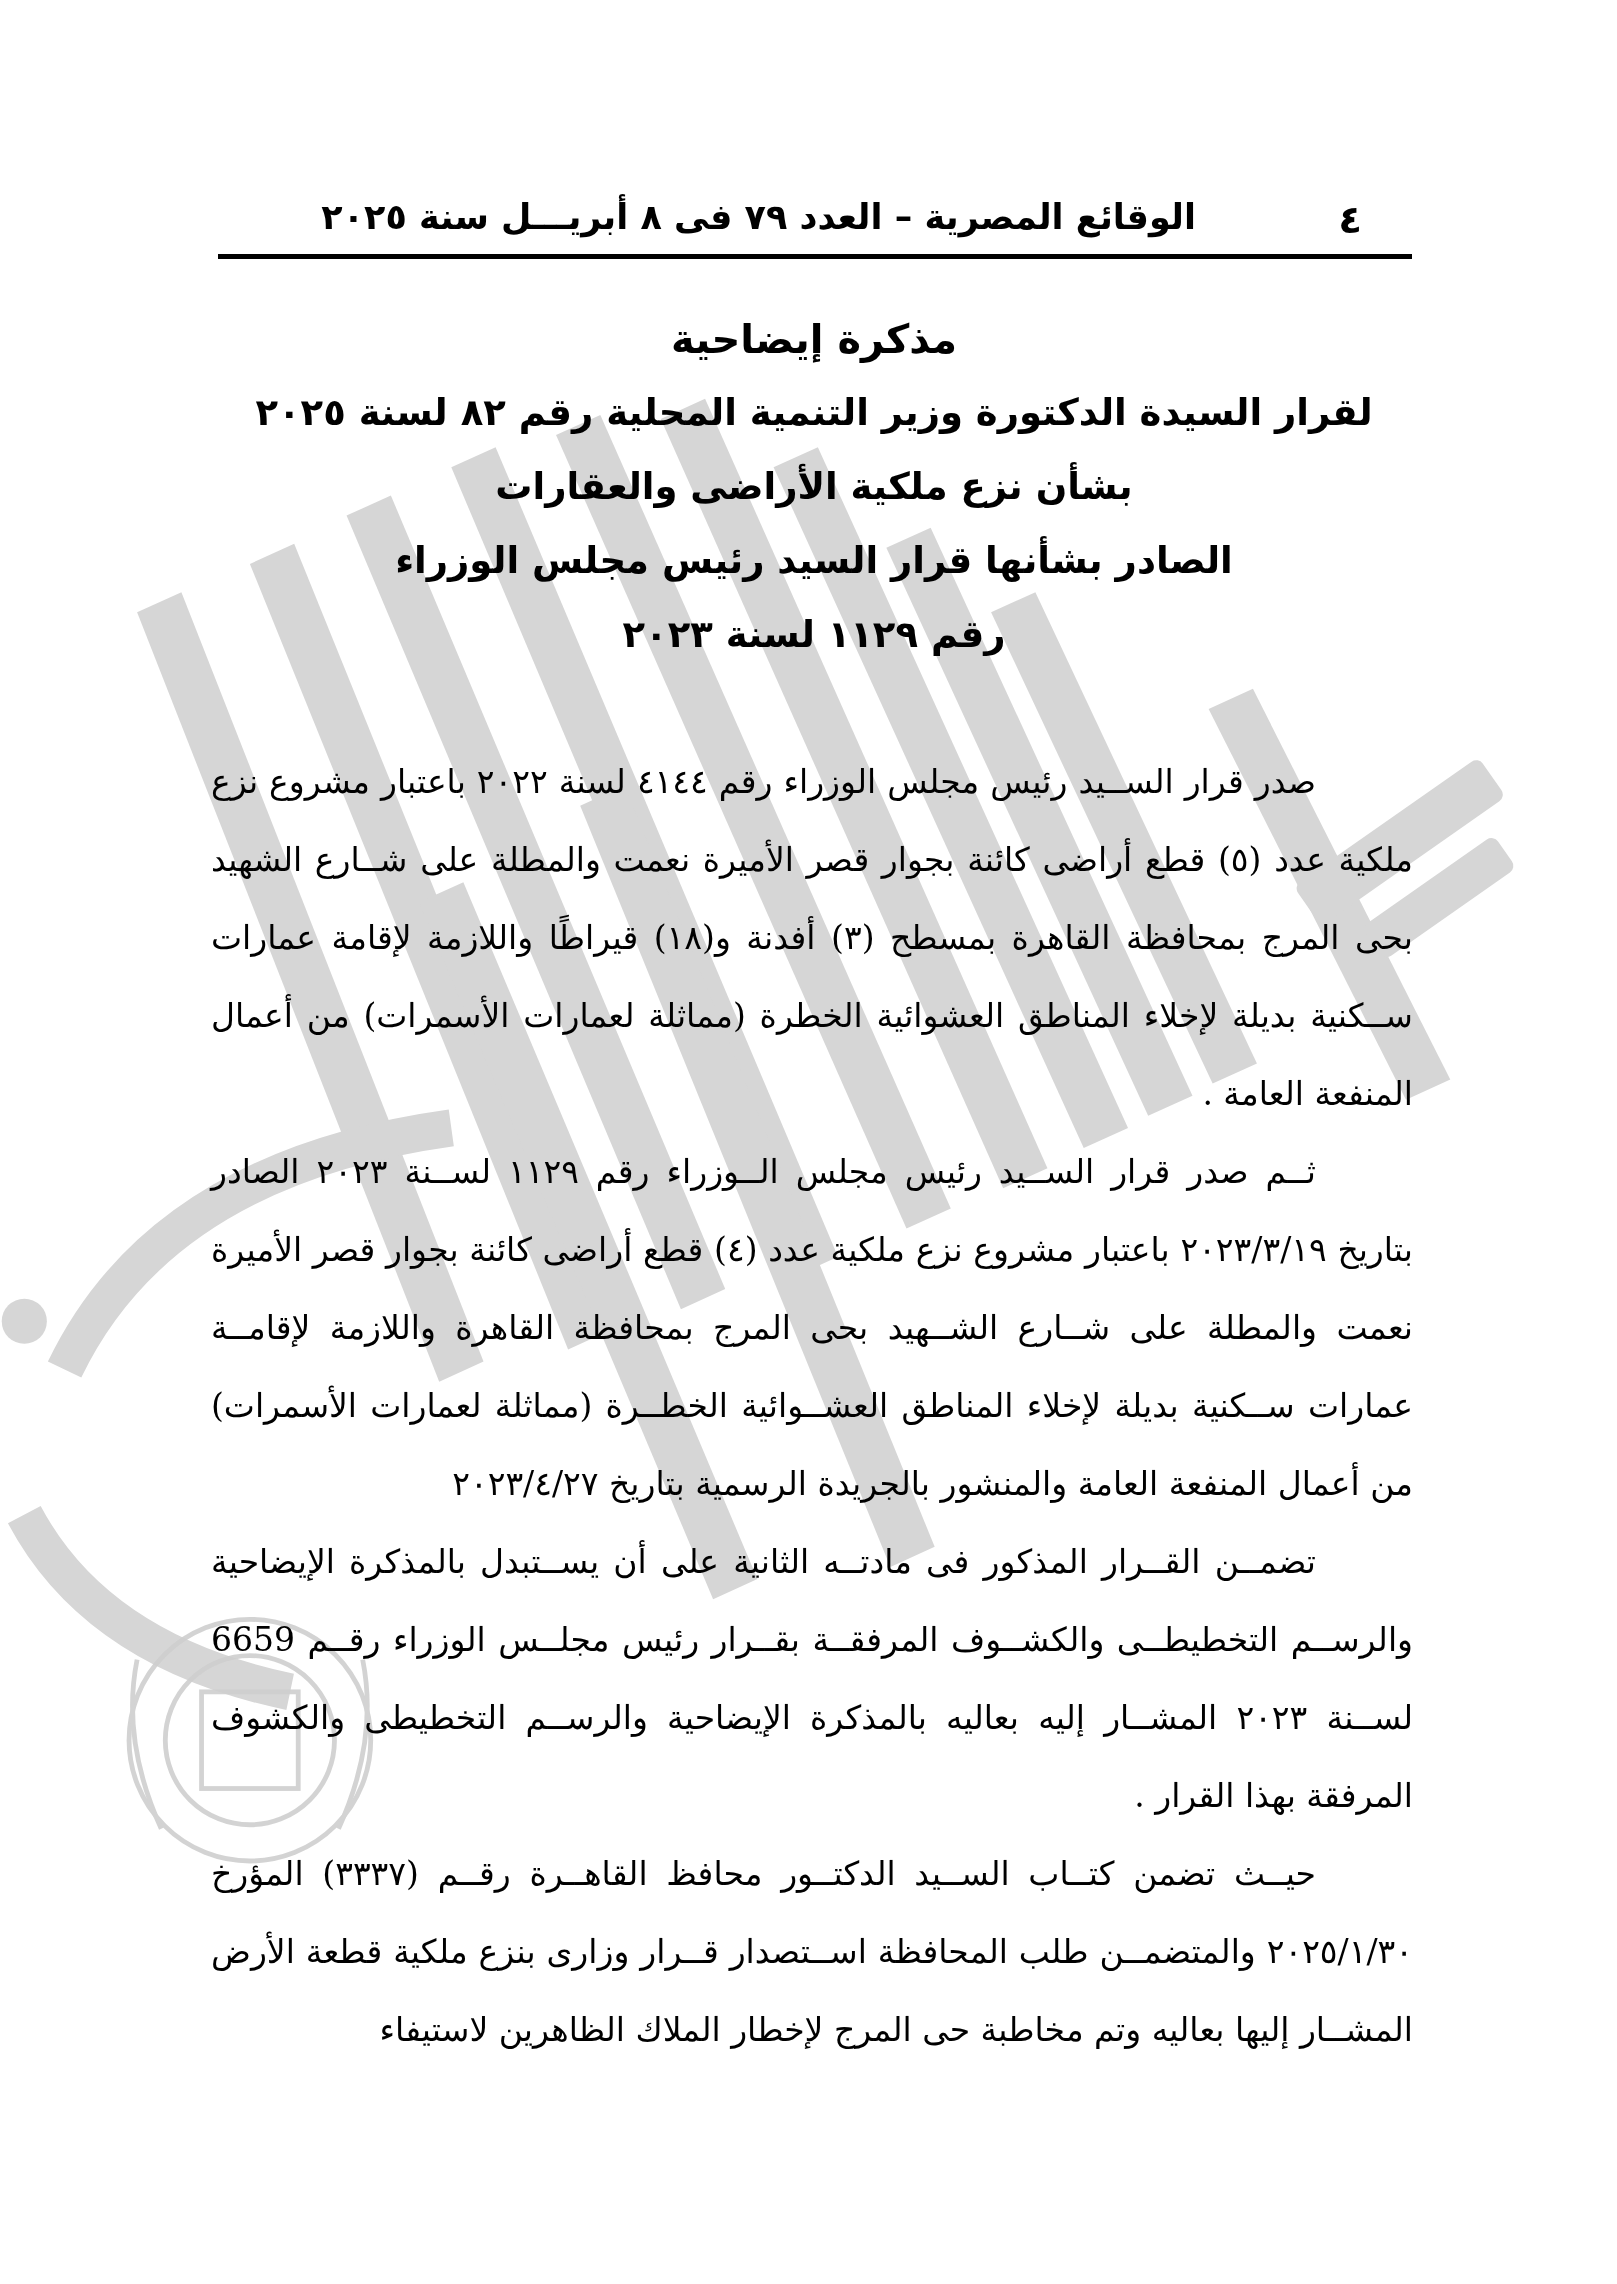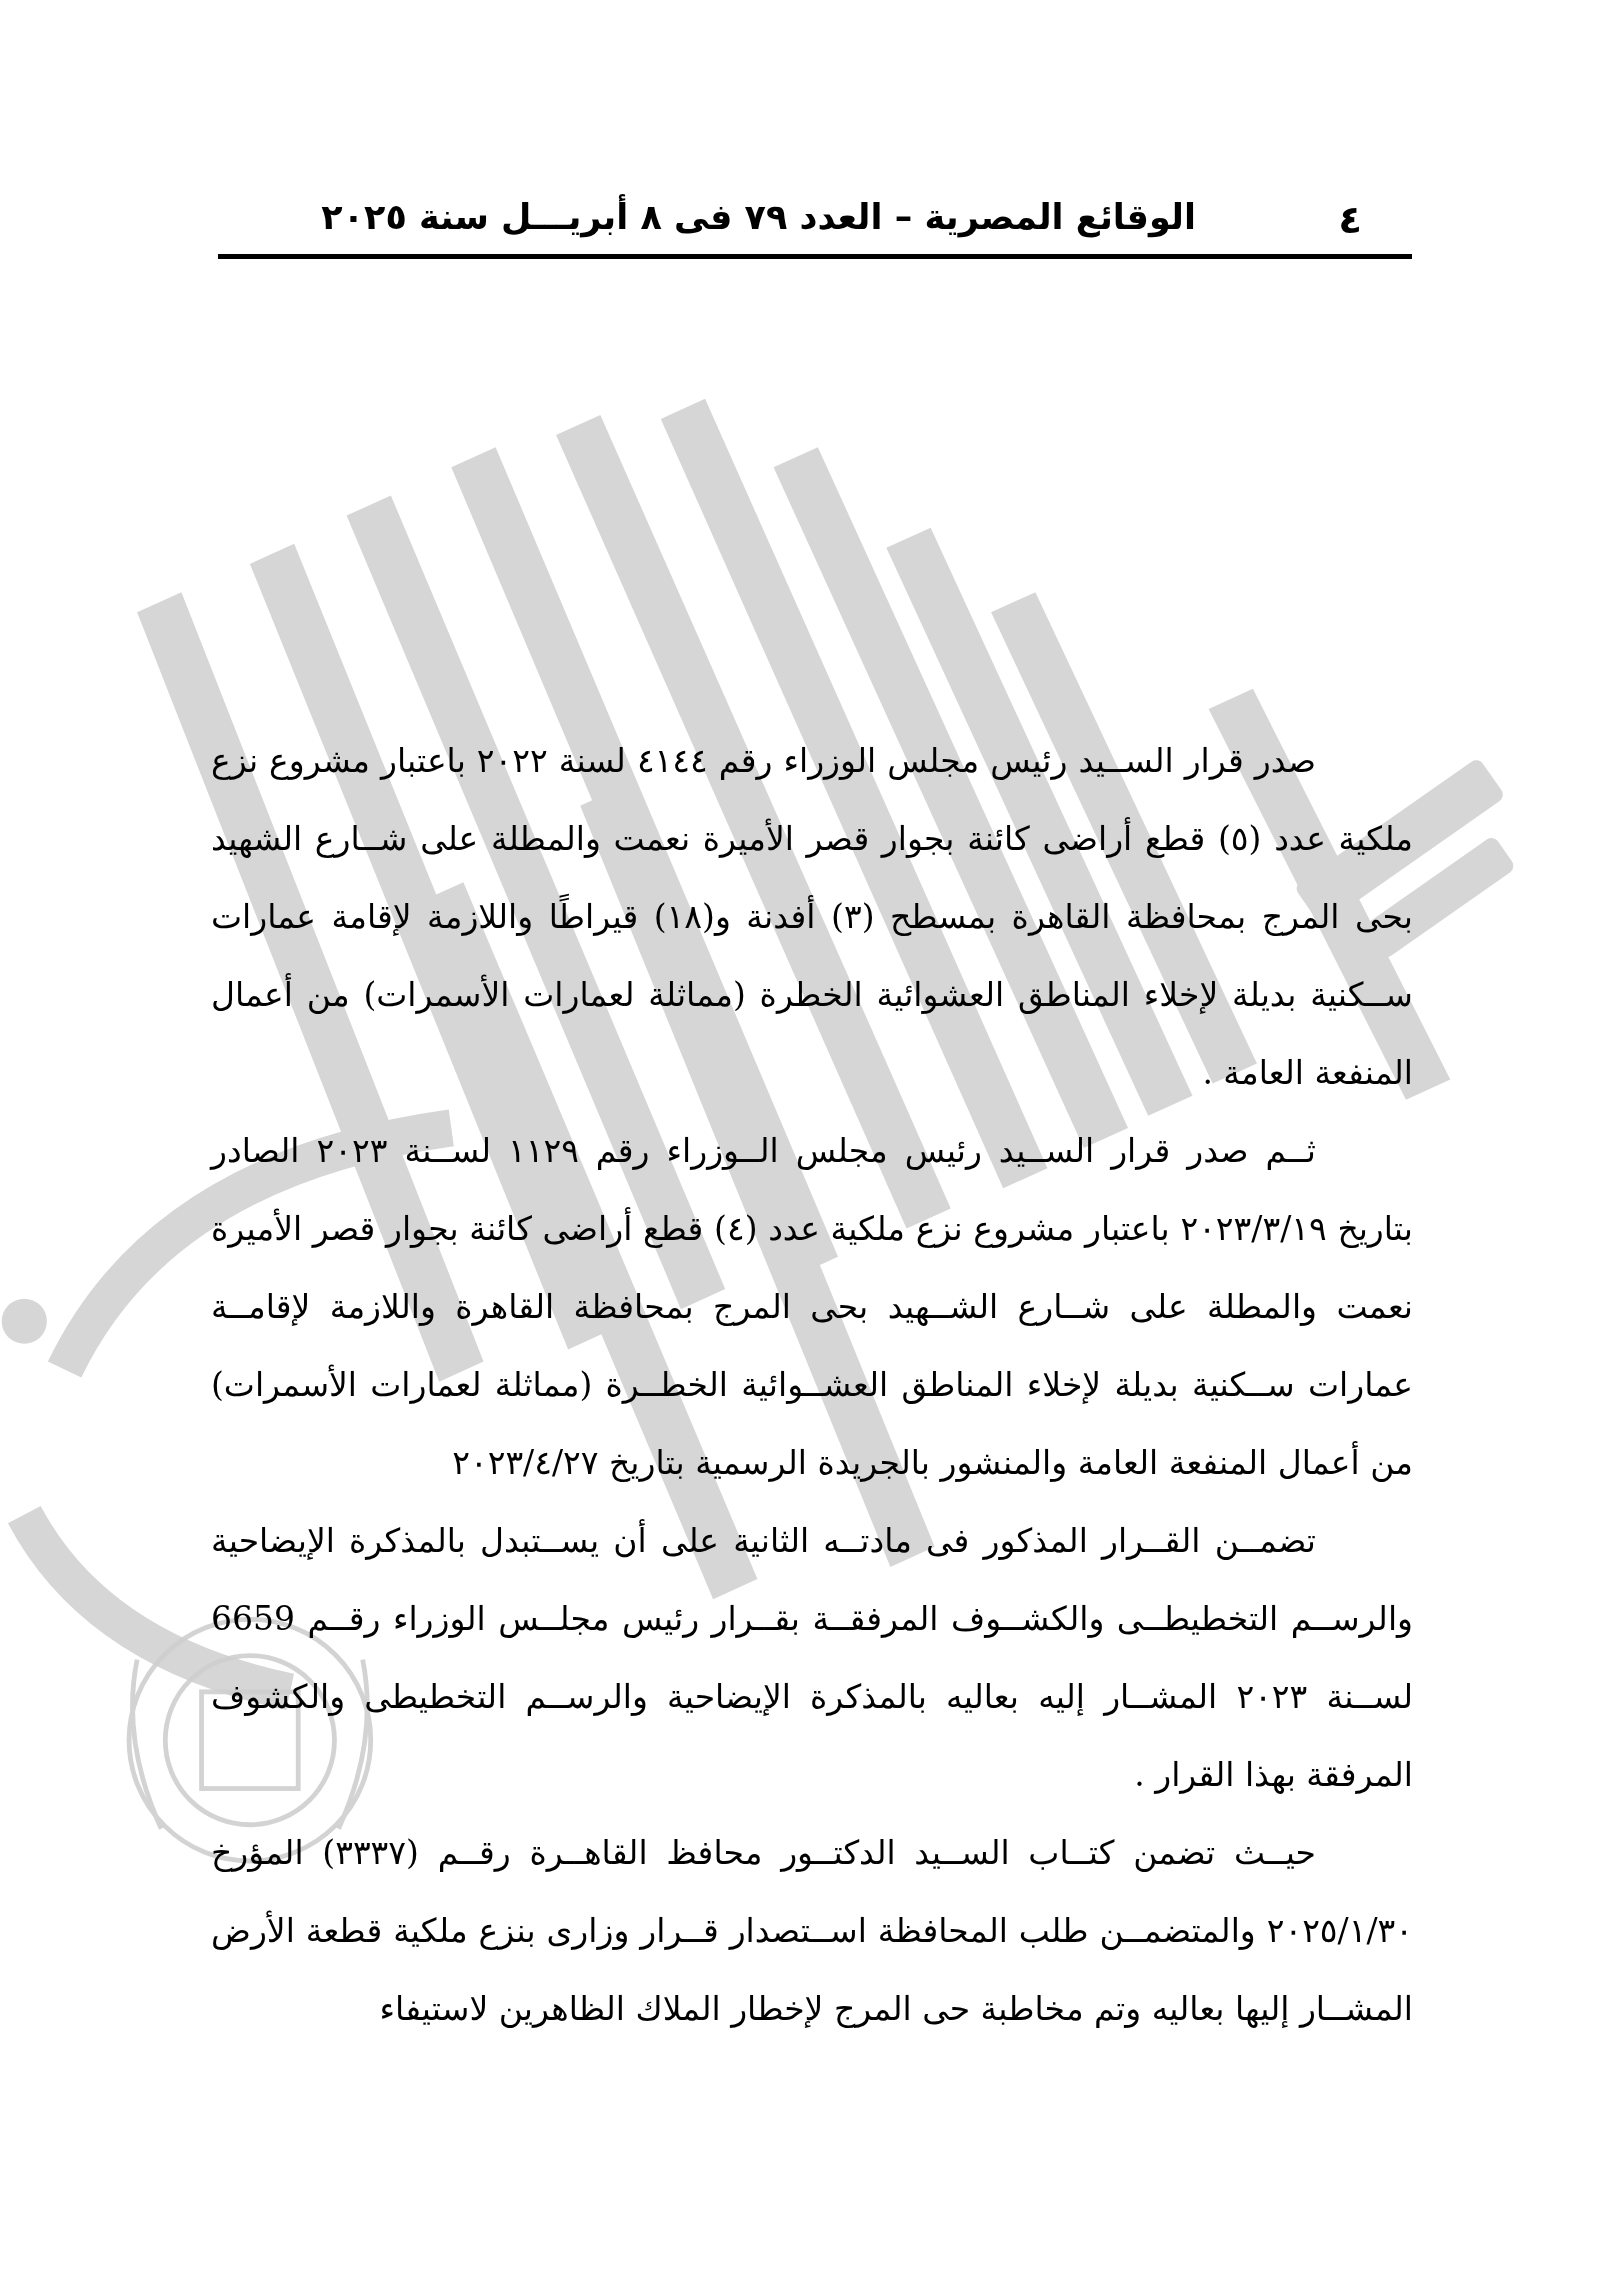--- a/index.html
+++ b/index.html
@@ -22,21 +22,21 @@
     }
 
     .title-block {
       position: absolute; top: 302px; left: 218px; width: 1192px; text-align: center;
       font-family: "DejaVu Sans", sans-serif; font-weight: bold;
     }
     .title-block .t { display: block; font-size: 37px; line-height: 74px; white-space: nowrap; }
     .title-block .t.main { font-size: 40px; }
 
     .body-text {
-      position: absolute; top: 722px; left: 211px; width: 1202px;
+      position: absolute; top: 743px; left: 211px; width: 1202px;
       font-family: "DejaVu Serif", serif; font-size: 33px; line-height: 78px;
       text-align: justify; text-align-last: right;
     }
     .body-text p { margin: 0; text-indent: 97px; }
     .body-text p + p { margin-top: 0; }
   </style>
 </head>
 <body>
 
 <svg class="watermark" width="1618" height="2284" viewBox="0 0 2008 2835" xmlns="http://www.w3.org/2000/svg">
@@ -71,20 +71,27 @@
 </svg>
 
 <div class="page">
 
   <div class="running-header">
     <span class="page-number">٤</span>
     <span class="header-title">الوقائع المصرية – العدد ٧٩ فى ٨ أبريـــل سنة ٢٠٢٥</span>
   </div>
   <div class="header-rule"></div>
 
+  <div class="title-block">
+    <span class="t main">مذكرة إيضاحية</span>
+    <span class="t">لقرار السيدة الدكتورة وزير التنمية المحلية رقم ٨٢ لسنة ٢٠٢٥</span>
+    <span class="t">بشأن نزع ملكية الأراضى والعقارات</span>
+    <span class="t">الصادر بشأنها قرار السيد رئيس مجلس الوزراء</span>
+    <span class="t">رقم ١١٢٩ لسنة ٢٠٢٣</span>
+  </div>
 
   <div class="body-text">
     <p>صدر قرار الســيد رئيس مجلس الوزراء رقم ٤١٤٤ لسنة ٢٠٢٢ باعتبار مشروع نزع ملكية عدد (٥) قطع أراضى كائنة بجوار قصر الأميرة نعمت والمطلة على شــارع الشهيد بحى المرج بمحافظة القاهرة بمسطح (٣) أفدنة و(١٨) قيراطًا واللازمة لإقامة عمارات ســكنية بديلة لإخلاء المناطق العشوائية الخطرة (مماثلة لعمارات الأسمرات) من أعمال المنفعة العامة .</p>
     <p>ثــم صدر قرار الســيد رئيس مجلس الــوزراء رقم ١١٢٩ لســنة ٢٠٢٣ الصادر بتاريخ ٢٠٢٣/٣/١٩ باعتبار مشروع نزع ملكية عدد (٤) قطع أراضى كائنة بجوار قصر الأميرة نعمت والمطلة على شــارع الشــهيد بحى المرج بمحافظة القاهرة واللازمة لإقامــة عمارات ســكنية بديلة لإخلاء المناطق العشــوائية الخطــرة (مماثلة لعمارات الأسمرات) من أعمال المنفعة العامة والمنشور بالجريدة الرسمية بتاريخ ٢٠٢٣/٤/٢٧</p>
     <p>تضمــن القــرار المذكور فى مادتــه الثانية على أن يســتبدل بالمذكرة الإيضاحية والرســم التخطيطــى والكشــوف المرفقــة بقــرار رئيس مجلــس الوزراء رقــم 6659 لســنة ٢٠٢٣ المشــار إليه بعاليه بالمذكرة الإيضاحية والرســم التخطيطى والكشوف المرفقة بهذا القرار .</p>
     <p>حيــث تضمن كتــاب الســيد الدكتــور محافظ القاهــرة رقــم (٣٣٣٧) المؤرخ ٢٠٢٥/١/٣٠ والمتضمــن طلب المحافظة اســتصدار قــرار وزارى بنزع ملكية قطعة الأرض المشــار إليها بعاليه وتم مخاطبة حى المرج لإخطار الملاك الظاهرين لاستيفاء</p>
   </div>
 
 </div>
 

